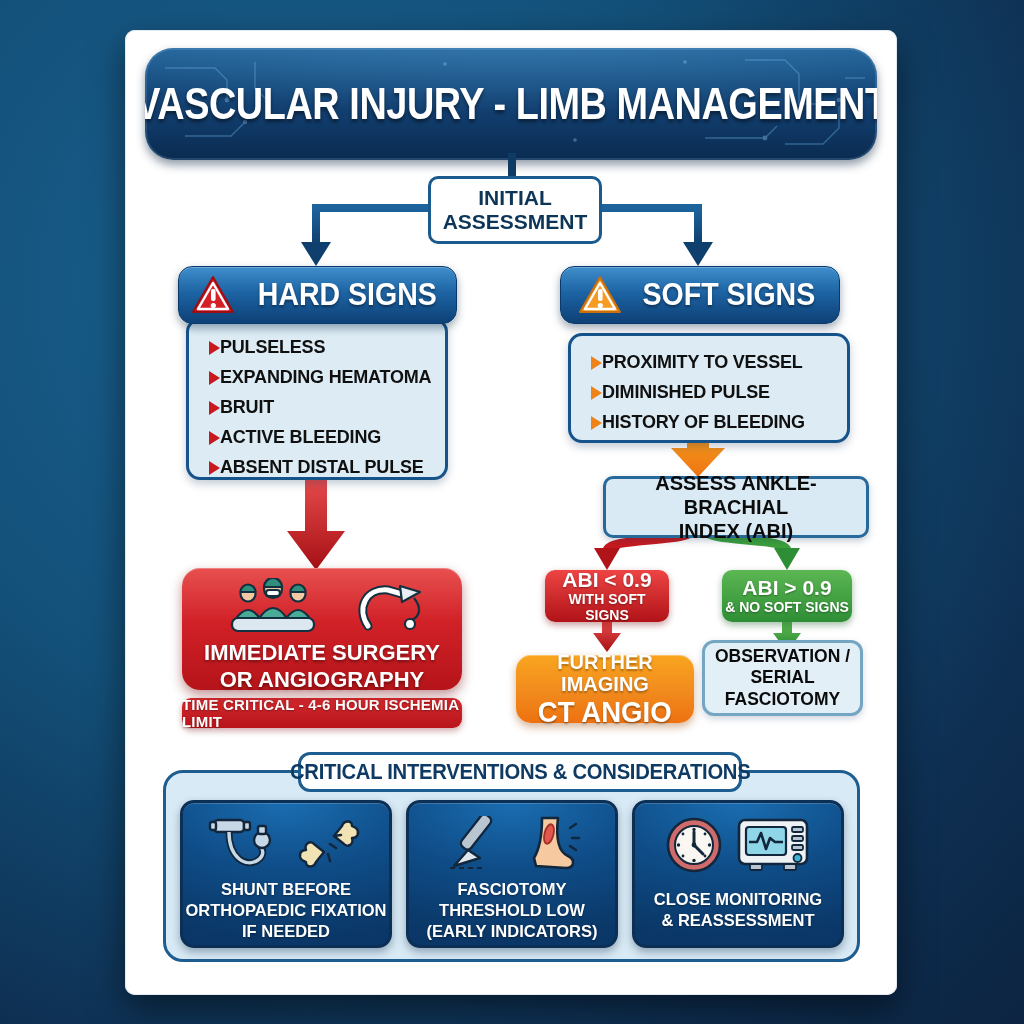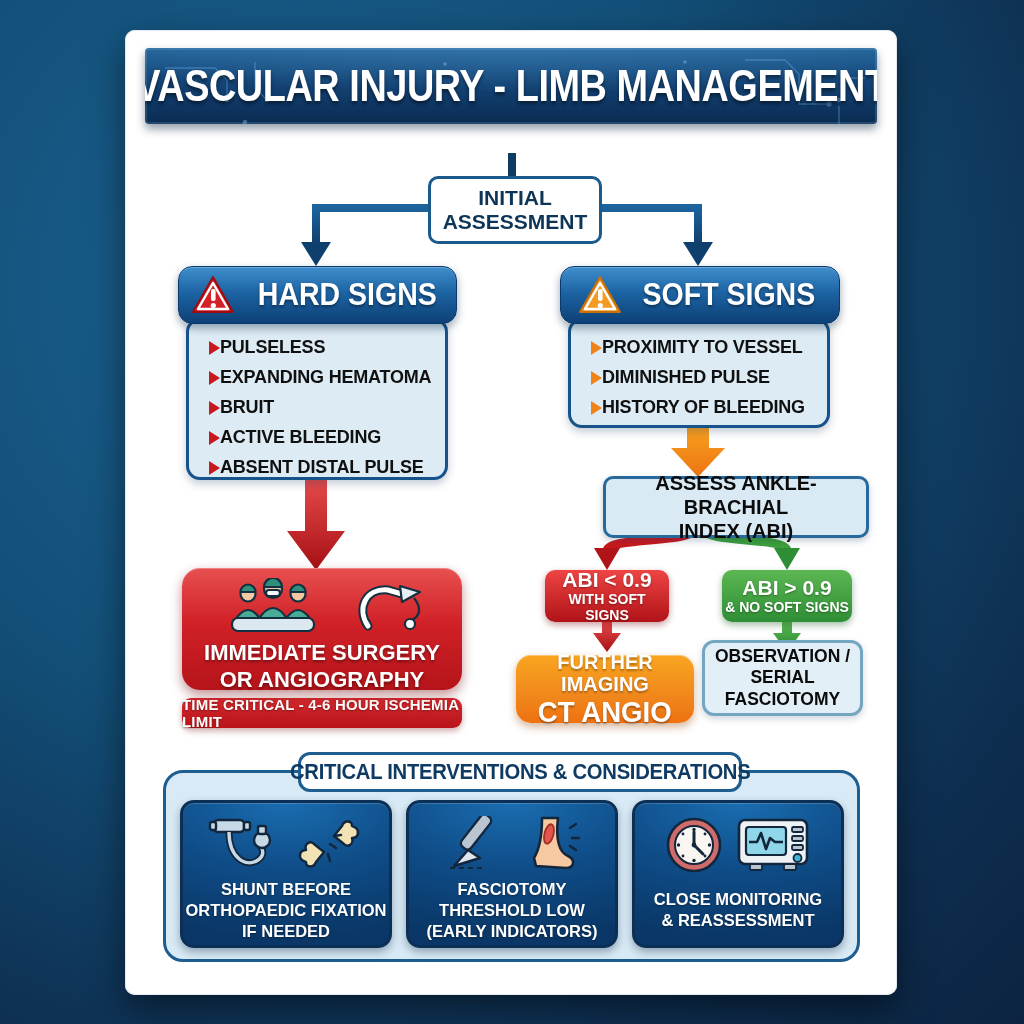--- a/index.html
+++ b/index.html
@@ -14,21 +14,21 @@
     background:#ffffff;border-radius:10px;
     box-shadow:0 14px 36px rgba(0,0,0,.5), inset 0 0 0 1px #e3e9ee;
   }
   .abs{position:absolute;}
   .flex-c{display:flex;align-items:center;justify-content:center;}
   .condensed{transform:scaleX(.86);transform-origin:center;white-space:nowrap;}
   .condensed2{transform:scaleX(.92);transform-origin:center;white-space:nowrap;}
 
   
   .banner{
-    left:20px;top:18px;width:732px;height:76px;border-radius:4px;
+    left:20px;top:18px;width:732px;height:112px;border-radius:28px;
     background:
       radial-gradient(140% 160% at 50% -30%, rgba(90,160,215,.45) 0%, rgba(30,80,130,0) 55%),
       linear-gradient(180deg,#1f6094 0%,#123f70 55%,#0a2b50 100%);
     box-shadow:0 5px 10px rgba(10,35,65,.45), inset 0 0 0 2px rgba(150,200,240,.18);
     overflow:hidden;
   }
   .banner-title{
     position:absolute;inset:0;display:flex;align-items:center;justify-content:center;
     color:#ffffff;font-weight:700;font-size:44px;letter-spacing:-.5px;
     text-shadow:0 3px 4px rgba(0,0,0,.45);
@@ -276,21 +276,21 @@
 
     <div class="abs sign-header" style="left:435px;top:236px;width:278px;height:56px;gap:12px;">
       <svg width="46" height="42" viewBox="0 0 46 42">
         <path d="M23 3 L43 38 H3 Z" fill="#f59a23" stroke="#c96f0c" stroke-width="2" stroke-linejoin="round"></path>
         <path d="M23 9 L38 35 H8 Z" fill="none" stroke="#ffffff" stroke-width="2.4" stroke-linejoin="round"></path>
         <rect x="21" y="15" width="4.6" height="12" rx="2" fill="#fff"></rect>
         <circle cx="23.3" cy="31.5" r="2.6" fill="#fff"></circle>
       </svg>
       <span class="condensed2">SOFT SIGNS</span>
     </div>
-    <div class="abs list-box" style="left:443px;top:288px;width:262px;height:110px;">
+    <div class="abs list-box" style="left:443px;top:303px;width:282px;height:110px;">
       <div class="list-item">
         <span class="tri-bullet orange"></span>
         <span class="txt">PROXIMITY TO VESSEL</span>
       </div>
       <div class="list-item">
         <span class="tri-bullet orange"></span>
         <span class="txt">DIMINISHED PULSE</span>
       </div>
       <div class="list-item">
         <span class="tri-bullet orange"></span>

